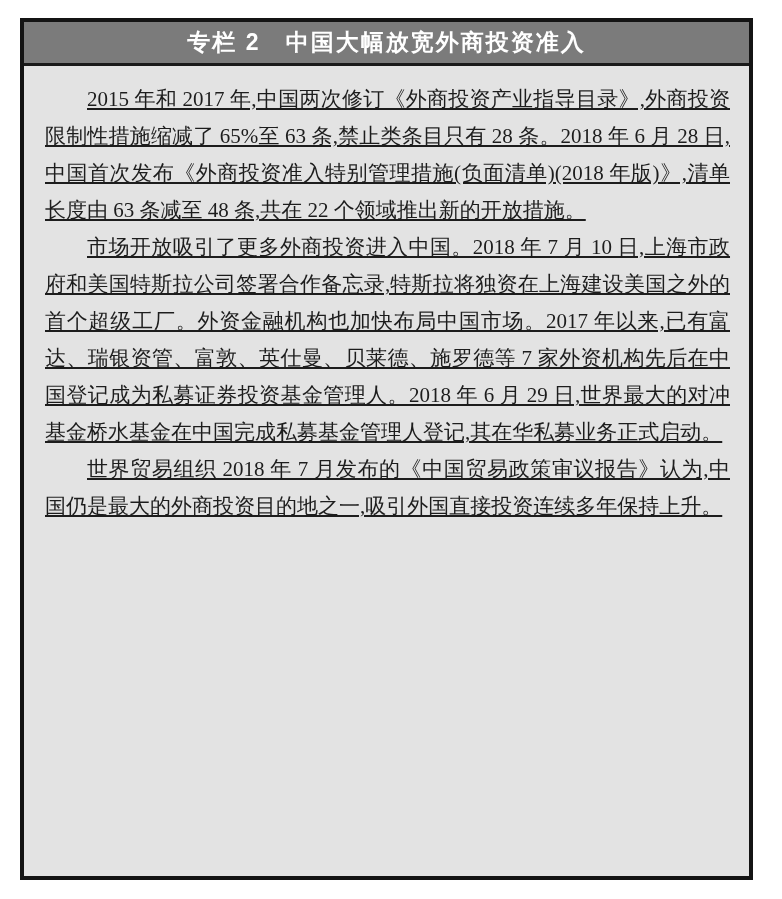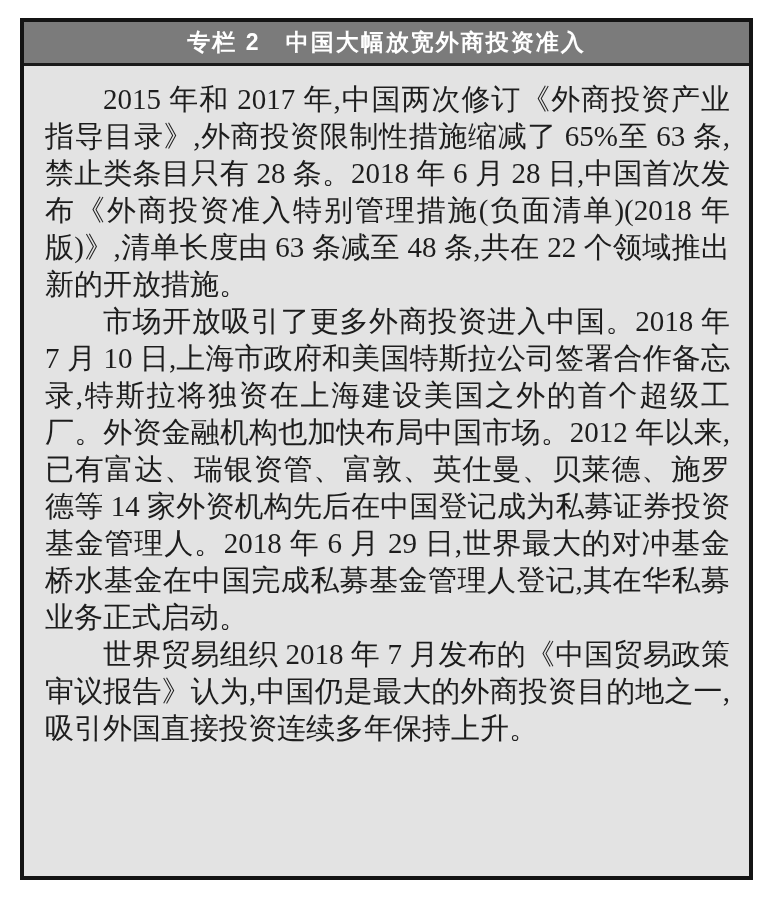--- a/index.html
+++ b/index.html
@@ -47,33 +47,34 @@
   .panel-body {
     flex: 1 1 auto;
     background: #e3e3e3;
     padding: 15px 19px 0 21px;
     overflow: hidden;
   }
   .para {
     margin: 0;
     text-indent: 2em;
     font-family: "Liberation Serif", "DejaVu Serif", serif;
-    font-size: 29px;
+    font-size: 21px;
     line-height: 37px;
     text-align: justify;
     color: #1d1d1d;
+    text-decoration: underline;
   }
 </style>
 </head>
 <body>
 
 <div class="page">
   <div class="panel">
     <div class="panel-header">
       <span class="box-label">专栏 2</span><span>中国大幅放宽外商投资准入</span>
     </div>
     <div class="panel-body">
         <p class="para">2015 年和 2017 年,中国两次修订《外商投资产业指导目录》,外商投资限制性措施缩减了 65%至 63 条,禁止类条目只有 28 条。2018 年 6 月 28 日,中国首次发布《外商投资准入特别管理措施(负面清单)(2018 年版)》,清单长度由 63 条减至 48 条,共在 22 个领域推出新的开放措施。</p>
-        <p class="para">市场开放吸引了更多外商投资进入中国。2018 年 7 月 10 日,上海市政府和美国特斯拉公司签署合作备忘录,特斯拉将独资在上海建设美国之外的首个超级工厂。外资金融机构也加快布局中国市场。2012 年以来,已有富达、瑞银资管、富敦、英仕曼、贝莱德、施罗德等 14 家外资机构先后在中国登记成为私募证券投资基金管理人。2018 年 6 月 29 日,世界最大的对冲基金桥水基金在中国完成私募基金管理人登记,其在华私募业务正式启动。</p>
+        <p class="para">市场开放吸引了更多外商投资进入中国。2018 年 7 月 10 日,上海市政府和美国特斯拉公司签署合作备忘录,特斯拉将独资在上海建设美国之外的首个超级工厂。外资金融机构也加快布局中国市场。2017 年以来,已有富达、瑞银资管、富敦、英仕曼、贝莱德、施罗德等 7 家外资机构先后在中国登记成为私募证券投资基金管理人。2018 年 6 月 29 日,世界最大的对冲基金桥水基金在中国完成私募基金管理人登记,其在华私募业务正式启动。</p>
         <p class="para">世界贸易组织 2018 年 7 月发布的《中国贸易政策审议报告》认为,中国仍是最大的外商投资目的地之一,吸引外国直接投资连续多年保持上升。</p>
       </div>
   </div>
 </div>
 
 </body></html>

